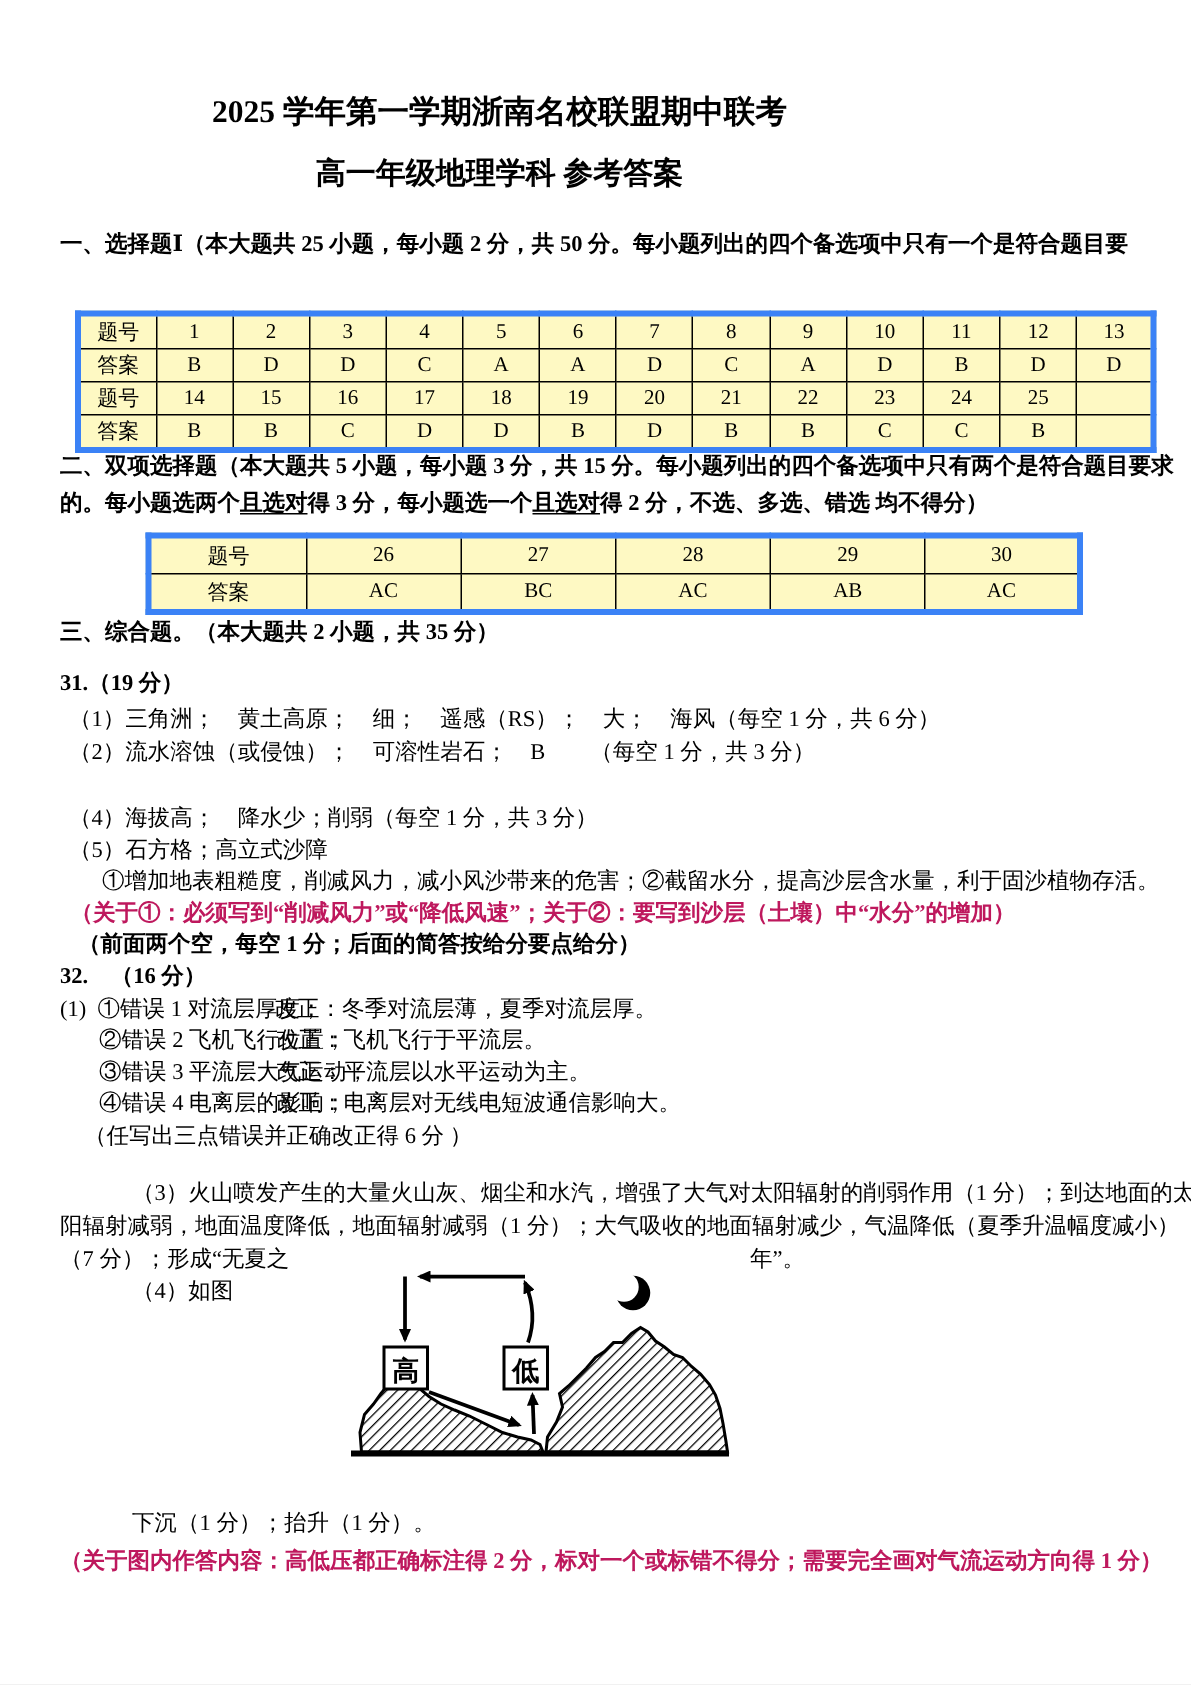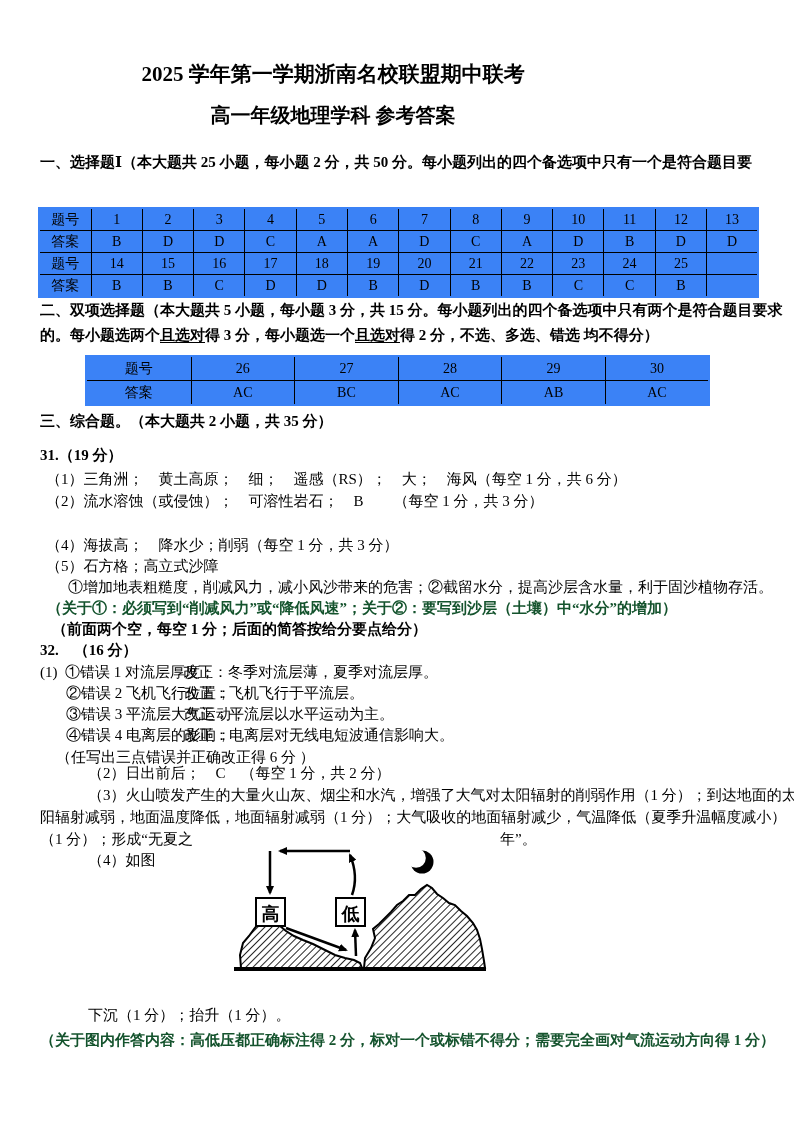--- a/index.html
+++ b/index.html
@@ -8,28 +8,29 @@
     width:794px;height:1123px;
     margin:0 auto;
     background:#ffffff;
     font-family:"Liberation Serif","DejaVu Serif",serif;
     color:#000;
     font-size:15px;
     overflow:hidden;
   }
   .abs{position:absolute;white-space:nowrap;}
   .b{font-weight:bold;}
-  .red{color:#14532d;}
+  .red{color:#be185d;}
   .ctr{left:0;width:666px;text-align:center;}
   table.anskey{
     position:absolute;
     border-collapse:collapse;
     table-layout:fixed;
-    border:2px solid #3b82f6;
-    background:#3b82f6;
+    border:4px solid #3b82f6;
+    background:#fef9c3;
+    margin-left:12px;
   }
   table.anskey td{
     border:1px solid #000;
     text-align:center;
     vertical-align:middle;
     font-size:14px;
     padding:0;
     overflow:hidden;
   }
   #table1 td{height:21px;}
@@ -188,25 +189,24 @@
     <span class="errlabel">②错误 2 飞机飞行位置；</span><span>改正：飞机飞行于平流层。</span>
   </div>
   <div class="abs" style="left:66px;top:705px;">
     <span class="errlabel">③错误 3 平流层大气运动；</span><span>改正：平流层以水平运动为主。</span>
   </div>
   <div class="abs" style="left:66px;top:726px;">
     <span class="errlabel">④错误 4 电离层的影响；</span><span>改正：电离层对无线电短波通信影响大。</span>
   </div>
   <div class="abs" style="left:56px;top:748px;">（任写出三点错误并正确改正得 6 分 ）</div>
 
-  <div class="abs" style="left:88px;top:764px;">（2）日出前后；　C　（每空 1 分，共 2 分）</div>
 
   <div class="abs" style="left:88px;top:786px;">（3）火山喷发产生的大量火山灰、烟尘和水汽，增强了大气对太阳辐射的削弱作用（1 分）；到达地面的太</div>
   <div class="abs" style="left:40px;top:808px;">阳辐射减弱，地面温度降低，地面辐射减弱（1 分）；大气吸收的地面辐射减少，气温降低（夏季升温幅度减小）</div>
-  <div class="abs" style="left:40px;top:830px;">（1 分）；形成“无夏之</div>
+  <div class="abs" style="left:40px;top:830px;">（7 分）；形成“无夏之</div>
   <div class="abs" style="left:500px;top:830px;">年”。</div>
 
   <div class="abs" style="left:88px;top:851px;">（4）如图</div>
 
   <svg class="abs" style="left:228px;top:843px;" width="330" height="150" viewBox="0 0 330 150">
     <defs>
       <pattern id="hatch" width="5" height="5" patternUnits="userSpaceOnUse" patternTransform="rotate(45)">
         <rect width="5" height="5" fill="#ffffff"></rect>
         <line x1="0" y1="0" x2="0" y2="5" stroke="#000" stroke-width="1.7"></line>
       </pattern>

